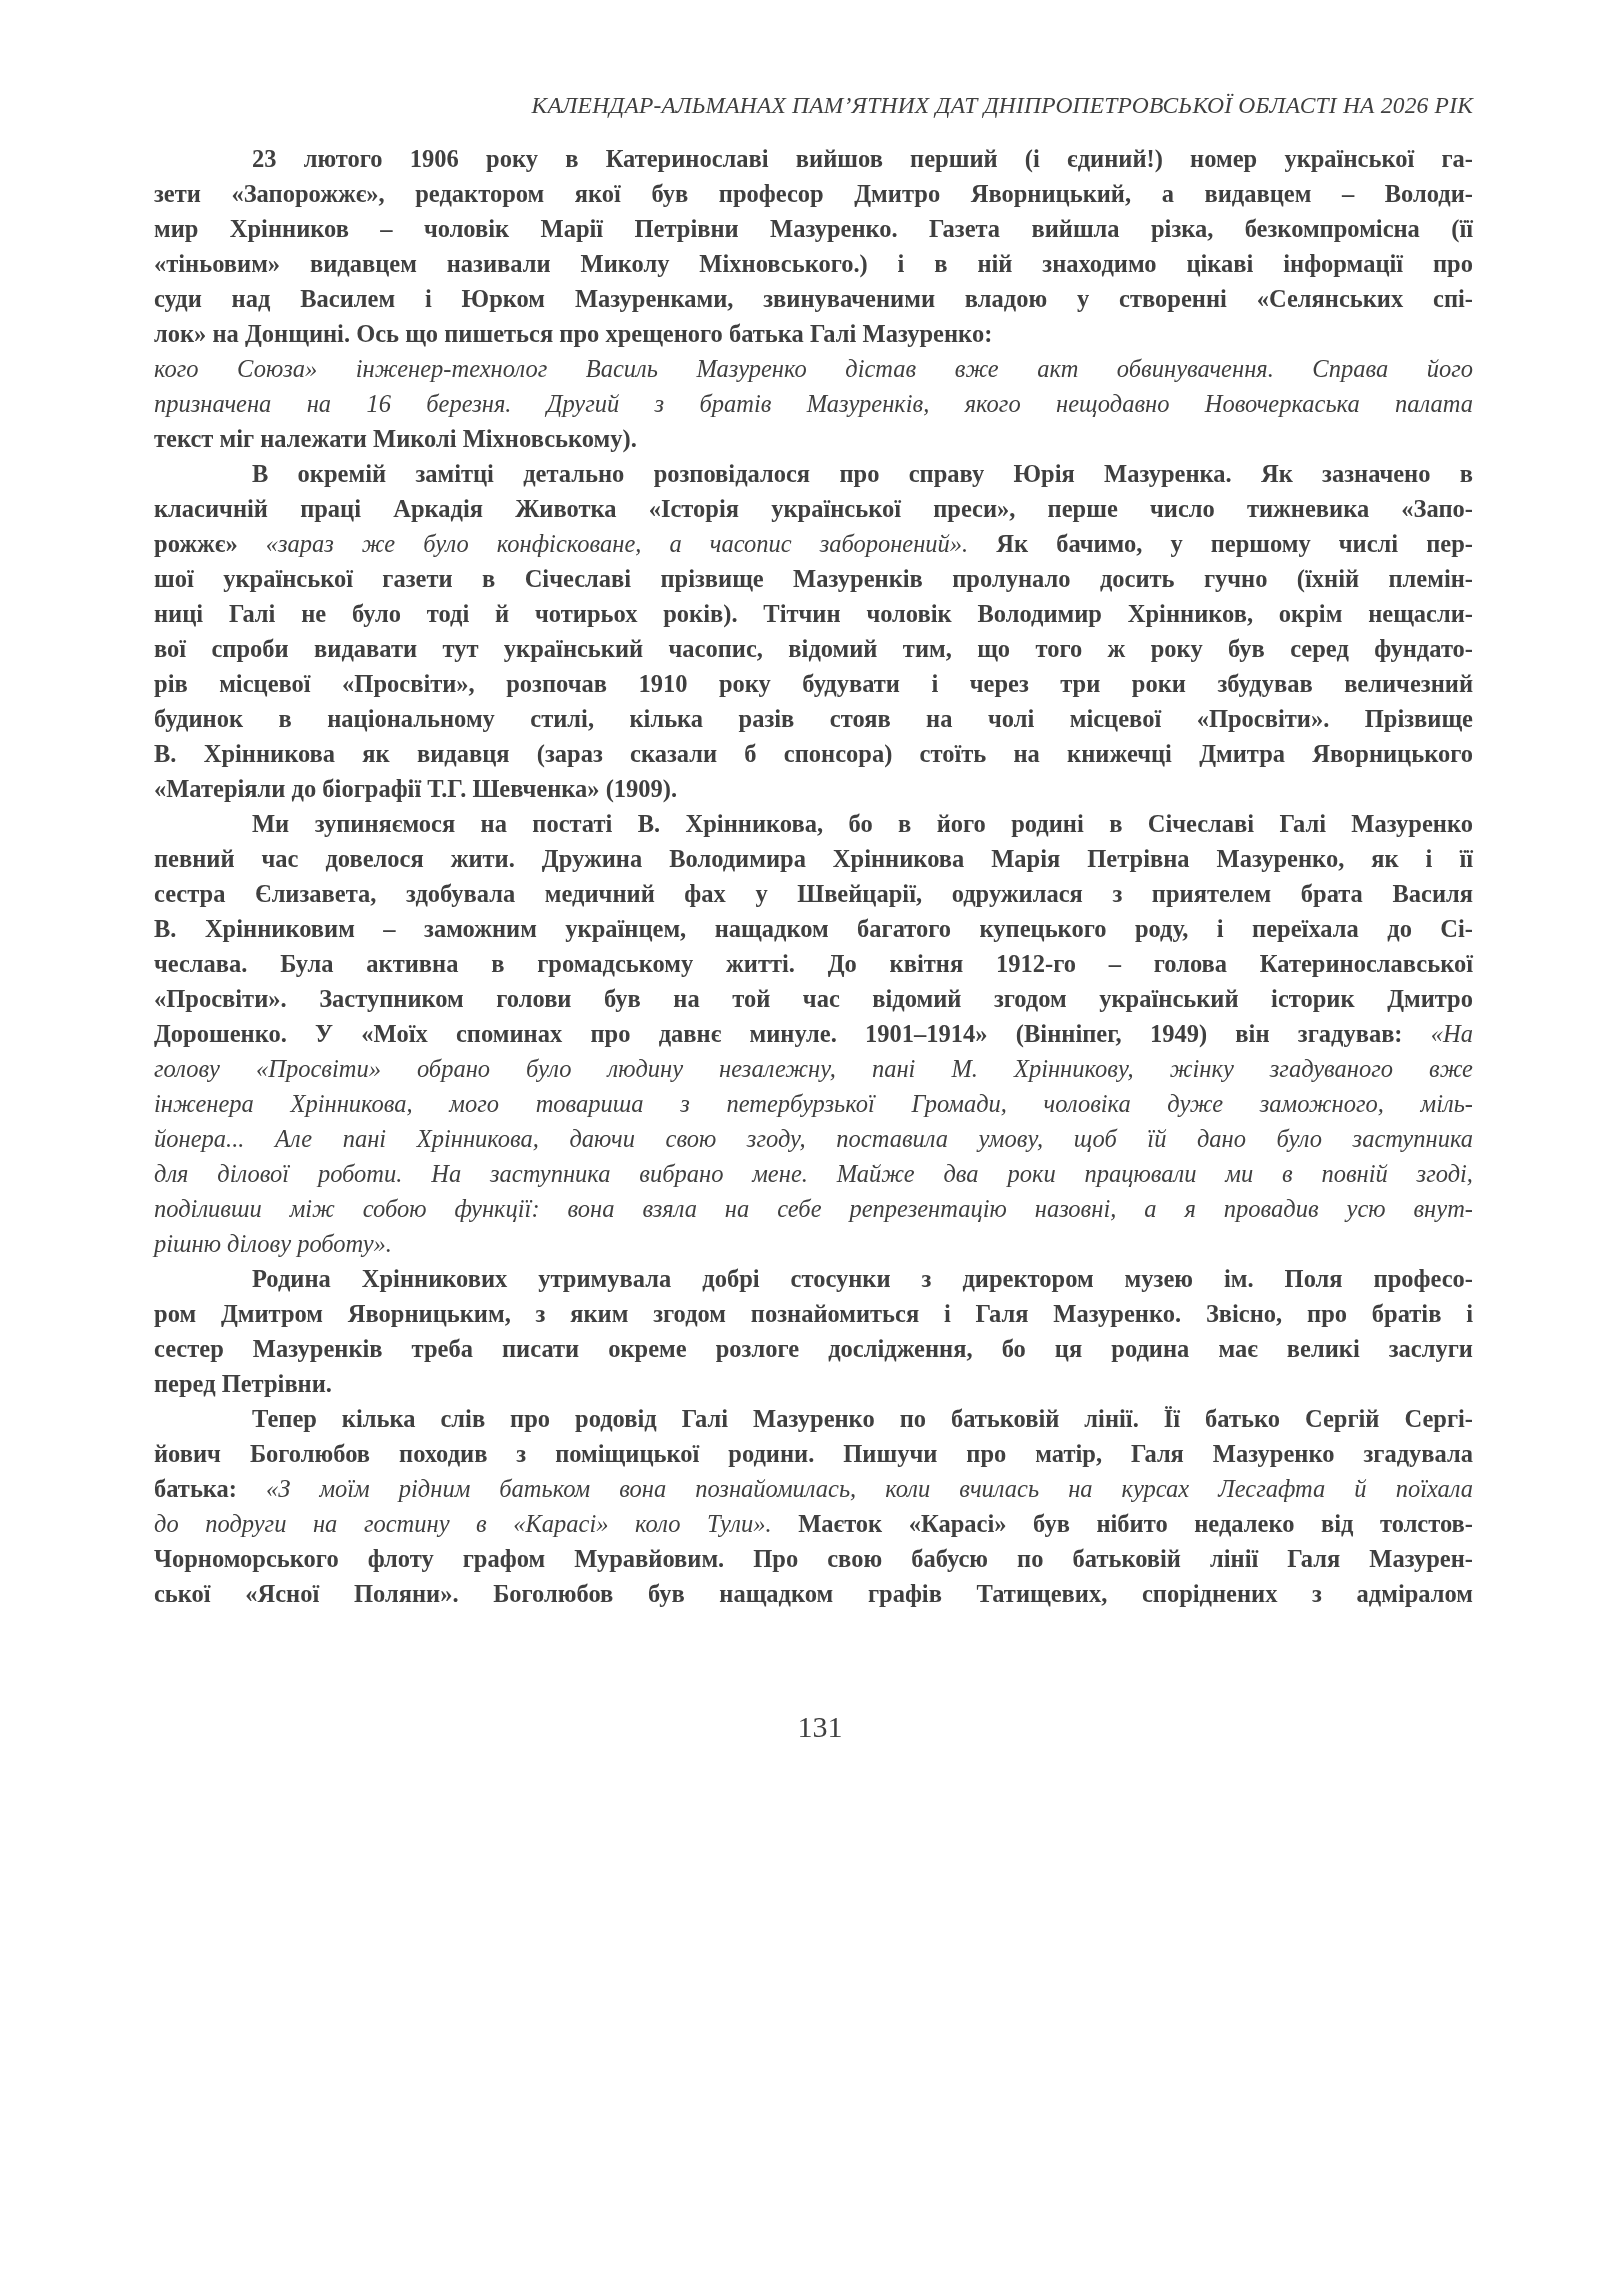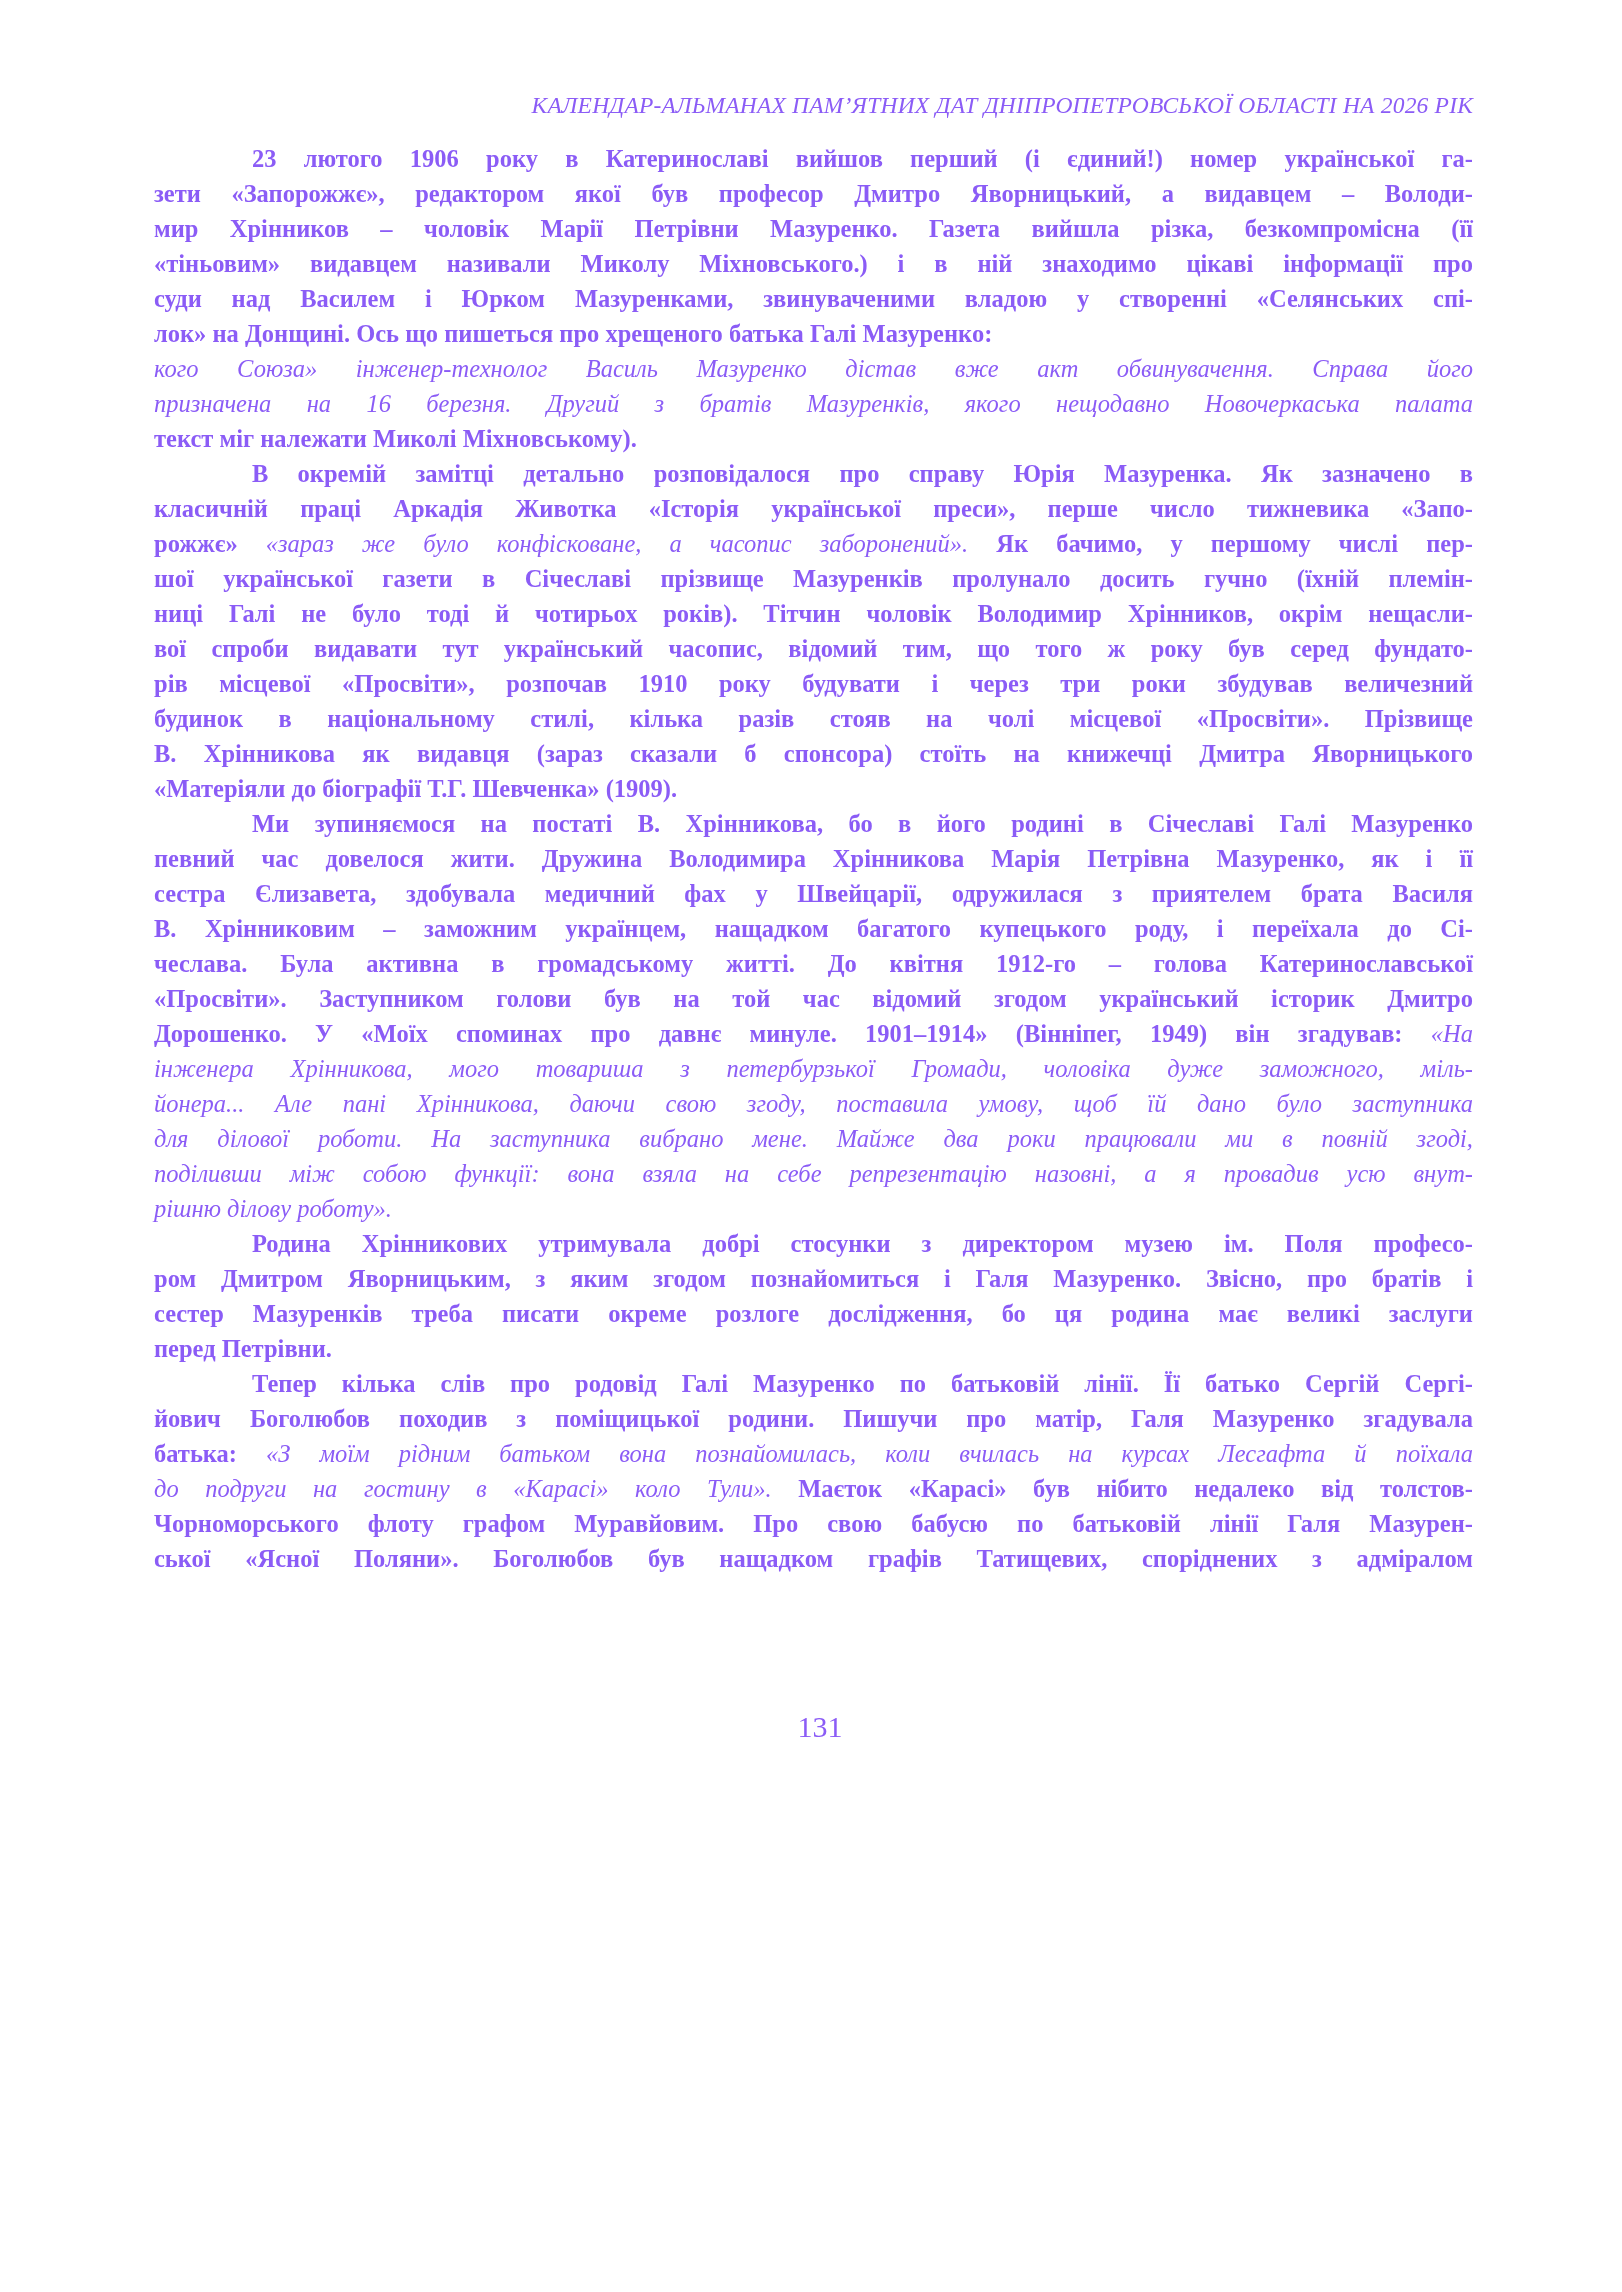--- a/index.html
+++ b/index.html
@@ -2,21 +2,21 @@
 <html lang="uk"><head>
 <meta charset="utf-8">
 <style>
   html, body { margin: 0; padding: 0; background: #e8e8e8; }
   .page {
     position: relative;
     width: 1622px;
     height: 2293px;
     background: #ffffff;
     font-family: "Liberation Serif", "DejaVu Serif", serif;
-    color: #8b5cf6;
+    color: #404040;
     overflow: hidden;
   }
   .running-header {
     position: absolute;
     top: 93px;
     left: 154px;
     width: 1319px;
     text-align: right;
     font-style: italic;
     font-weight: normal;
@@ -88,20 +88,21 @@
         <div class="line endline"><span class="rg">«Матеріяли до біографії Т.Г. Шевченка» (1909).</span></div>
       </div>
       <div class="para">
         <div class="line indent"><span class="rg">Ми зупиняємося на постаті В. Хрінникова, бо в його родині в Січеславі Галі Мазуренко</span></div>
         <div class="line"><span class="rg">певний час довелося жити. Дружина Володимира Хрінникова Марія Петрівна Мазуренко, як і її</span></div>
         <div class="line"><span class="rg">сестра Єлизавета, здобувала медичний фах у Швейцарії, одружилася з приятелем брата Василя</span></div>
         <div class="line"><span class="rg">В. Хрінниковим – заможним українцем, нащадком багатого купецького роду, і переїхала до Сі-</span></div>
         <div class="line"><span class="rg">чеслава. Була активна в громадському житті. До квітня 1912-го – голова Катеринославської</span></div>
         <div class="line"><span class="rg">«Просвіти». Заступником голови був на той час відомий згодом український історик Дмитро</span></div>
         <div class="line"><span class="rg">Дорошенко. У «Моїх споминах про давнє минуле. 1901–1914» (Вінніпег, 1949) він згадував: </span><span class="it">«На</span></div>
+        <div class="line"><span class="it">голову «Просвіти» обрано було людину незалежну, пані М. Хрінникову, жінку згадуваного вже</span></div>
         <div class="line"><span class="it">інженера Хрінникова, мого товариша з петербурзької Громади, чоловіка дуже заможного, міль-</span></div>
         <div class="line"><span class="it">йонера... Але пані Хрінникова, даючи свою згоду, поставила умову, щоб їй дано було заступника</span></div>
         <div class="line"><span class="it">для ділової роботи. На заступника вибрано мене. Майже два роки працювали ми в повній згоді,</span></div>
         <div class="line"><span class="it">поділивши між собою функції: вона взяла на себе репрезентацію назовні, а я провадив усю внут-</span></div>
         <div class="line endline"><span class="it">рішню ділову роботу».</span></div>
       </div>
       <div class="para">
         <div class="line indent"><span class="rg">Родина Хрінникових утримувала добрі стосунки з директором музею ім. Поля професо-</span></div>
         <div class="line"><span class="rg">ром Дмитром Яворницьким, з яким згодом познайомиться і Галя Мазуренко. Звісно, про братів і</span></div>
         <div class="line"><span class="rg">сестер Мазуренків треба писати окреме розлоге дослідження, бо ця родина має великі заслуги</span></div>

